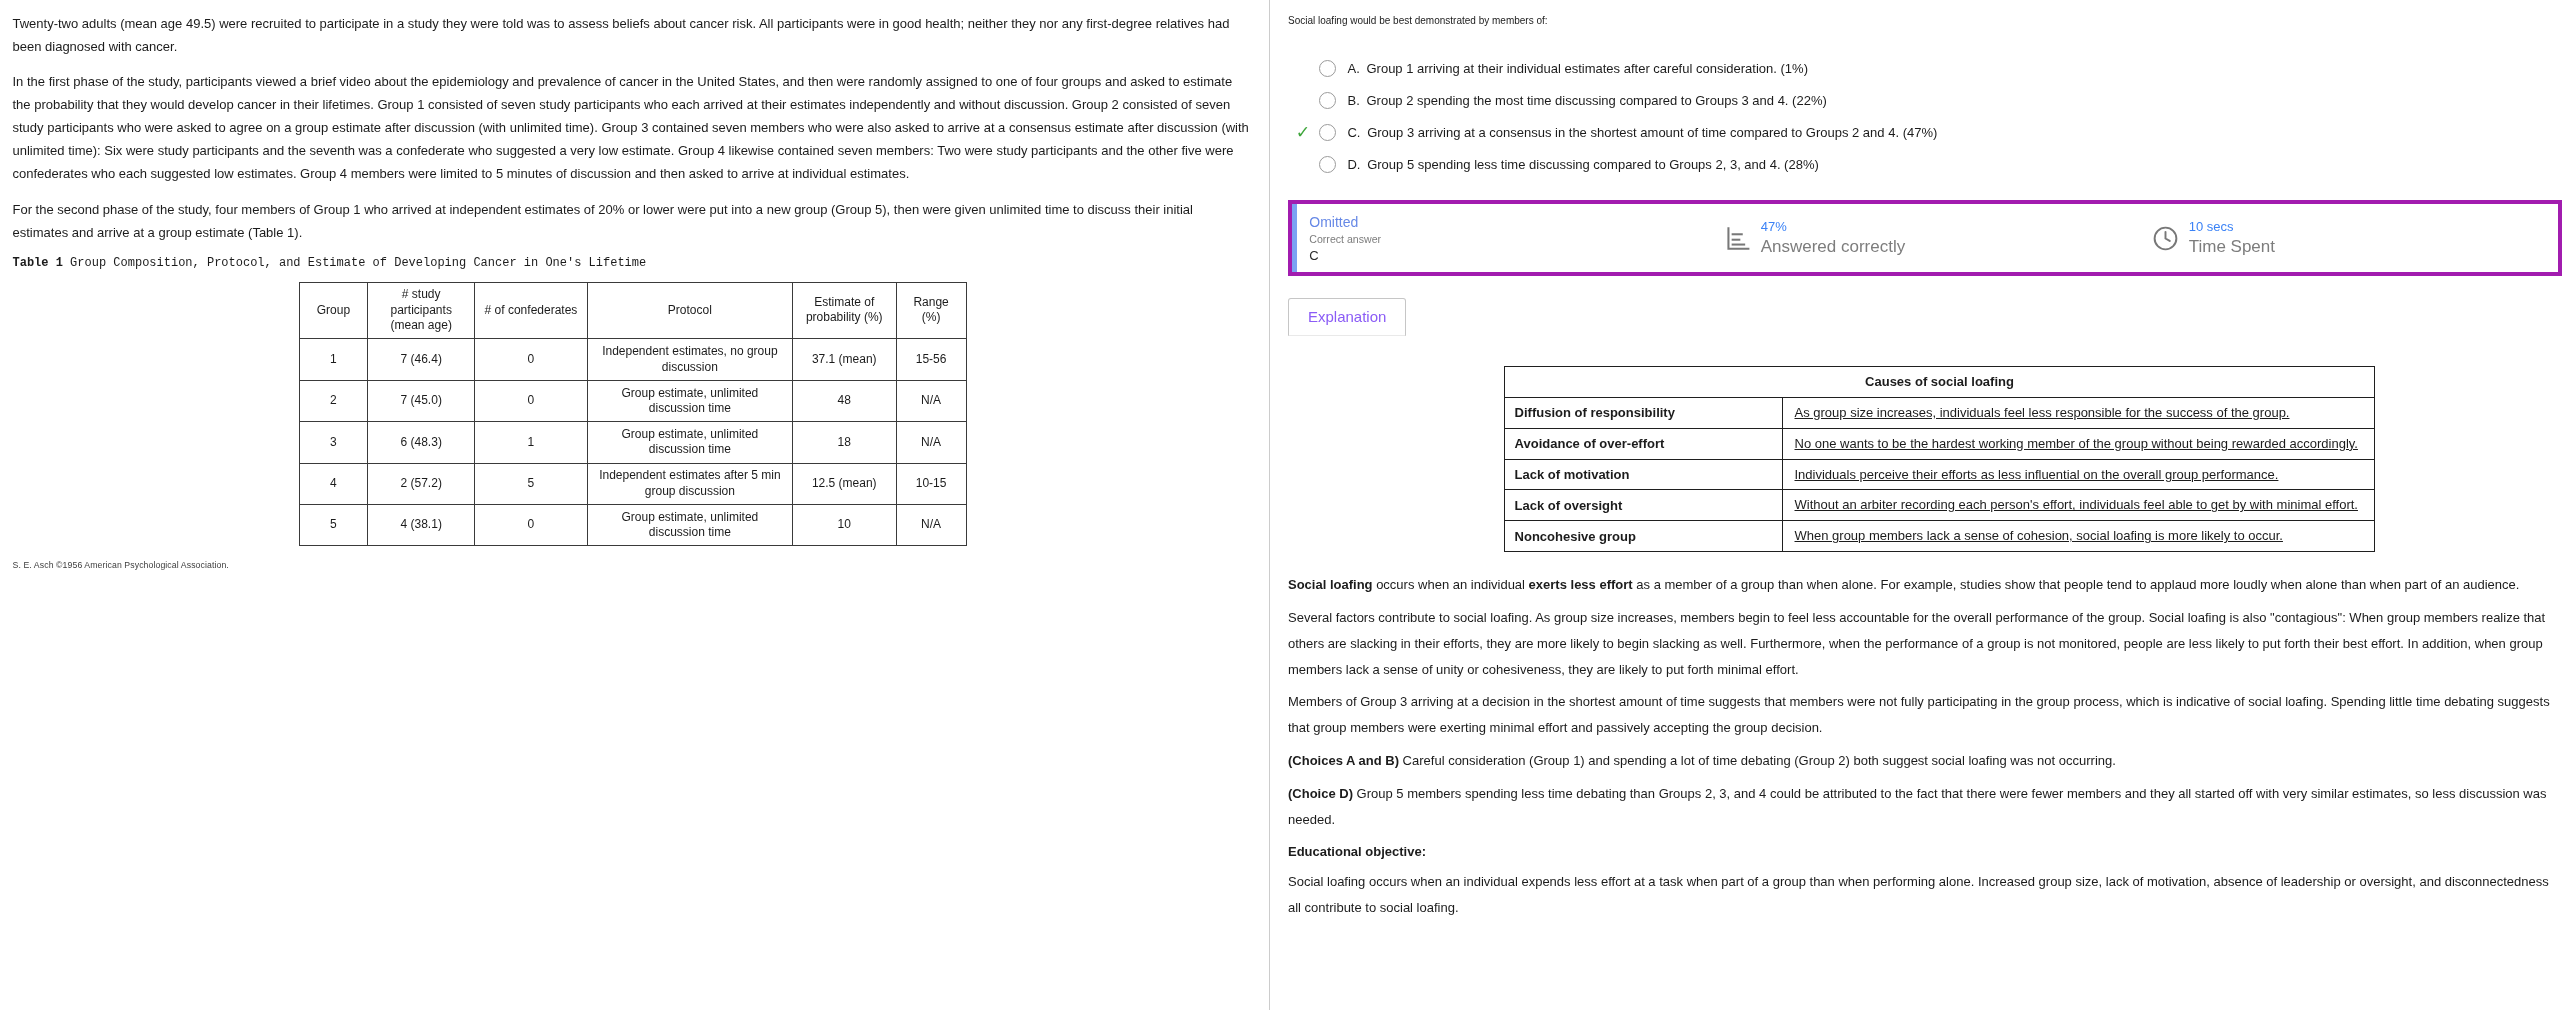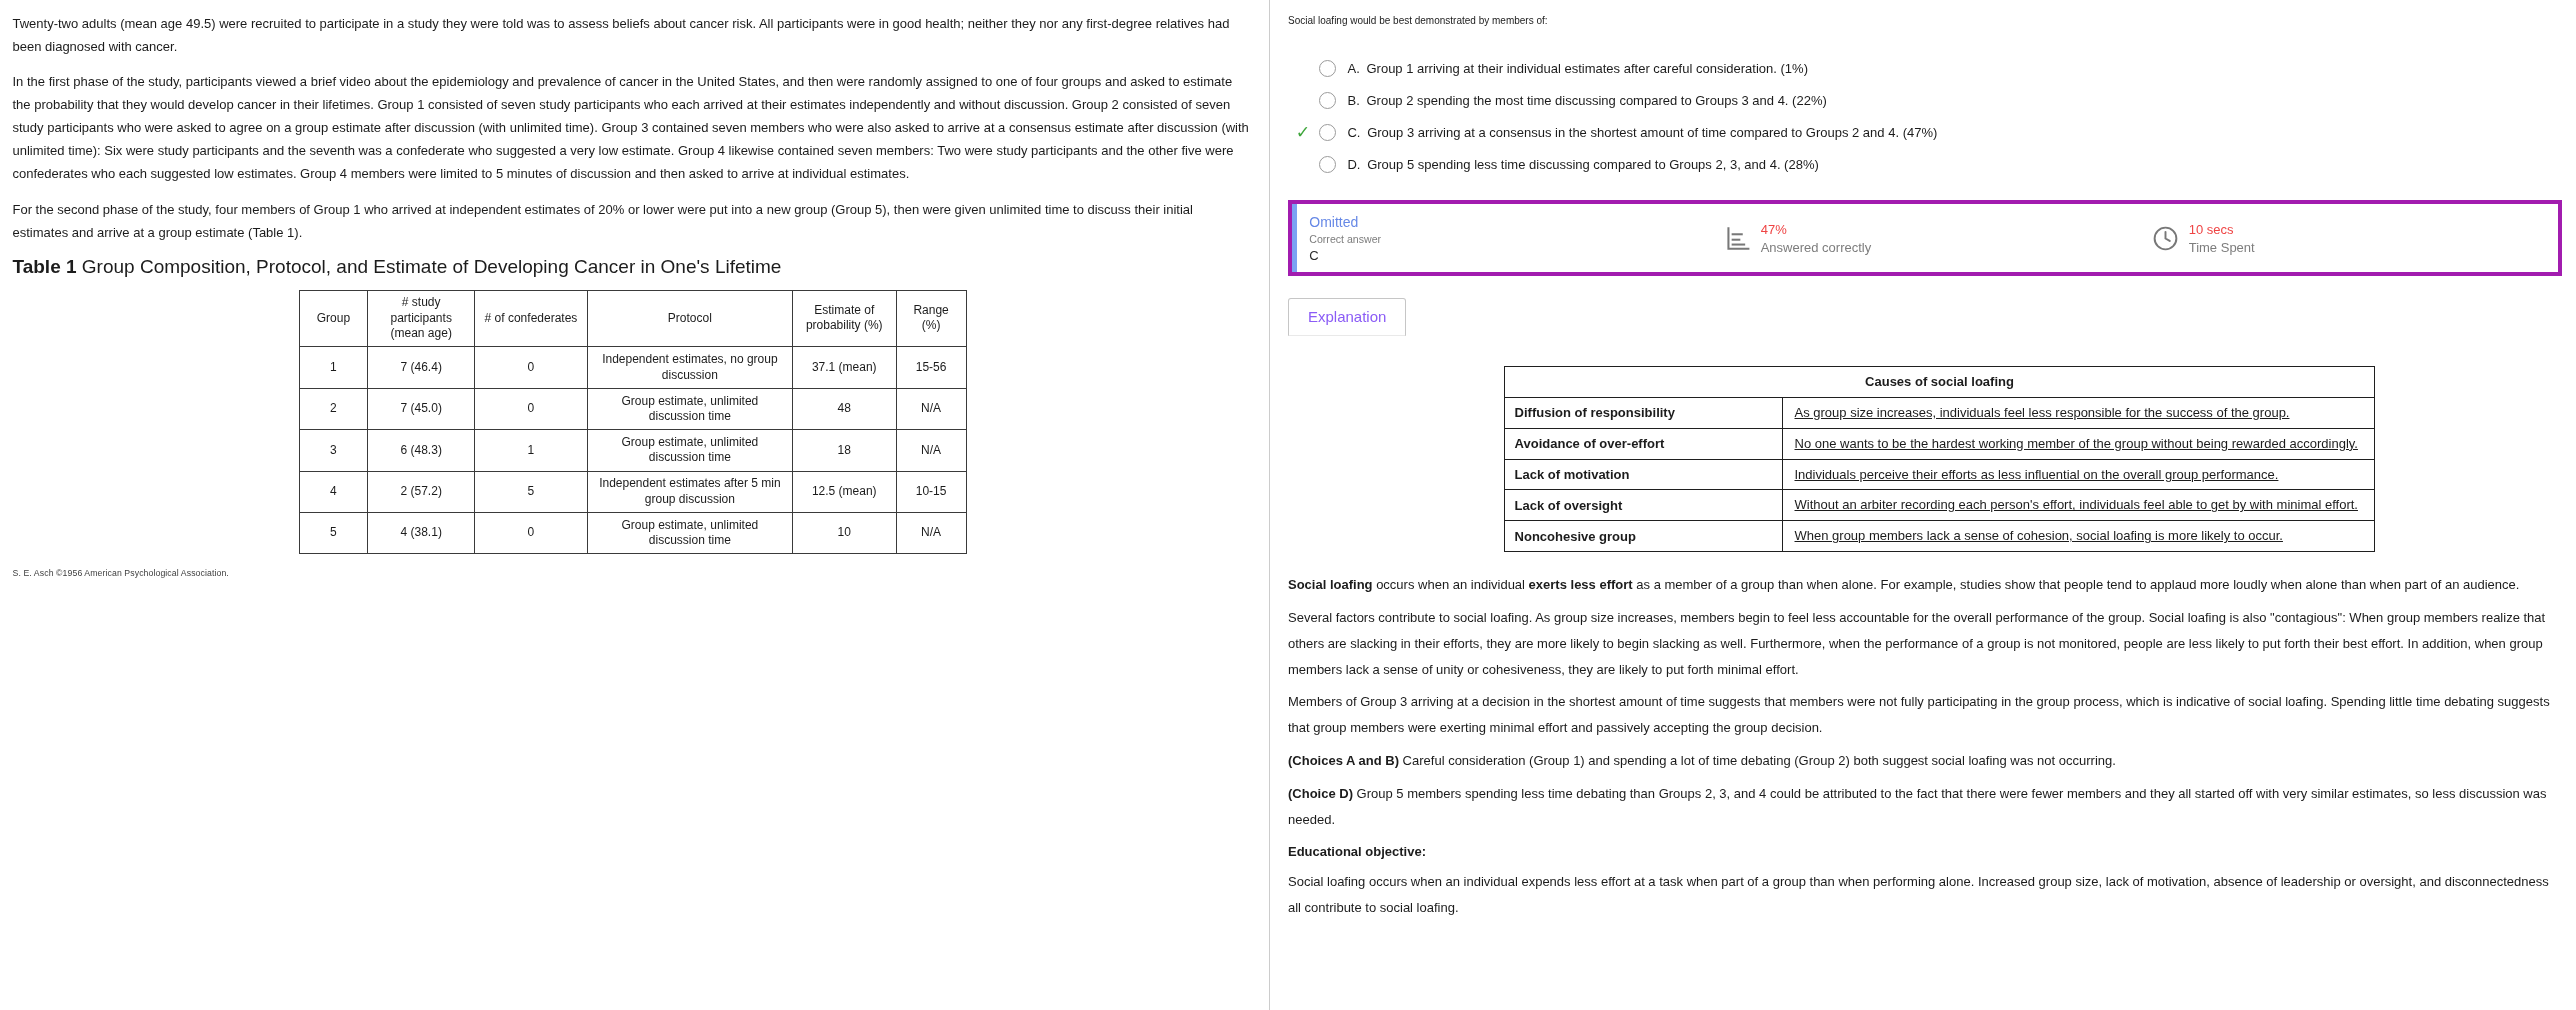--- a/index.html
+++ b/index.html
@@ -10,21 +10,21 @@
     color:#1c1c1c; -webkit-font-smoothing:antialiased;
   }
 
   
   #left-panel  { position:absolute; left:0; top:0; width:1269px; height:100%; padding:11.5px 19px 0 12.5px; overflow:hidden; }
   #divider     { position:absolute; left:1269px; top:0; width:1px; height:100%; background:#cccccc; }
   #right-panel { position:absolute; left:1270px; top:0; right:0; height:100%; padding:9.6px 14.4px 0 18px; overflow:hidden; }
 
   
   .passage p { margin:0 0 12.5px 0; font-size:13px; line-height:23px; }
-  .table-caption { margin:8.7px 0 11.5px 0; font-size:19px; }
+  .table-caption { margin:8.7px 0 11.5px 0; font-size:12px;font-family:Liberation Mono, monospace; }
   .passage-table { border-collapse:collapse; margin-left:286px; width:668px; font-size:12px; line-height:15.4px; text-align:center; border:1.9px solid #3a3a3a; }
   .passage-table th, .passage-table td { border:1.4px solid #3a3a3a; padding:4.8px 5.8px; font-weight:normal; vertical-align:middle; }
   .passage-table col.c1{width:69px} .passage-table col.c2{width:107px} .passage-table col.c3{width:113px}
   .passage-table col.c4{width:206px} .passage-table col.c5{width:104px} .passage-table col.c6{width:70px}
   .citation { margin-top:13.5px; font-size:8.7px; color:#3d3d3d; letter-spacing:0.1px; }
 
   
   .stem { margin:5.8px 0 0 0; font-size:10px; }
   .choices { margin-top:26px; }
   .choice { display:flex; align-items:center; height:32px; padding-left:7.7px; font-size:13px; }
@@ -37,22 +37,22 @@
   
   .result-card { position:relative; margin-top:20px; height:76px; border:4px solid #a21caf; display:flex; align-items:center; background:#fff; }
   .accent-bar { position:absolute; left:0; top:0; width:4.8px; height:100%; background:#7ba2f3; }
   .res-status { flex:0 0 431px; padding-left:17.3px; }
   .res-status .title { color:#6688e6; font-size:14px; }
   .res-status .sub   { color:#7d7d7d; font-size:10.6px; margin-top:3.8px; }
   .res-status .ans   { color:#2b2b2b; font-size:13px; margin-top:2.9px; }
   .res-stat { flex:0 0 428px; display:flex; align-items:center; }
   .res-stat svg { flex:0 0 29px; }
   .res-stat .txt { margin-left:8.7px; }
-  .res-stat .val { font-size:13px; color:#ef4444; }
-  .res-stat .lab { font-size:13px; color:#7d7d7d; margin-top:2.9px; }
+  .res-stat .val { font-size:13px; color:#3b82f6; }
+  .res-stat .lab { font-size:17px; color:#7d7d7d; margin-top:2.9px; }
 
   
   .tab { display:inline-block; margin-top:22px; padding:8.7px 19px 9.6px 19px; font-size:15px; color:#8b5cf6;
          border:1px solid #c6c6c6; border-bottom-color:#e9e9e9; border-radius:2.9px 2.9px 0 0; background:#fff; }
   .causes-table { border-collapse:collapse; margin:30px 0 0 216px; width:871px; border:1.9px solid #1f1f1f; font-size:13px; }
   .causes-table th, .causes-table td { border:1px solid #1f1f1f; }
   .causes-table th { font-weight:bold; text-align:center; padding:7.7px 5.8px; }
   .causes-table td.cause { font-weight:bold; width:278px; padding:5.8px 9.6px; vertical-align:middle; }
   .causes-table td.desc  { padding:1.9px 11.5px; line-height:26px; vertical-align:middle;text-decoration:underline; }
   .expl { margin-top:20px; }

